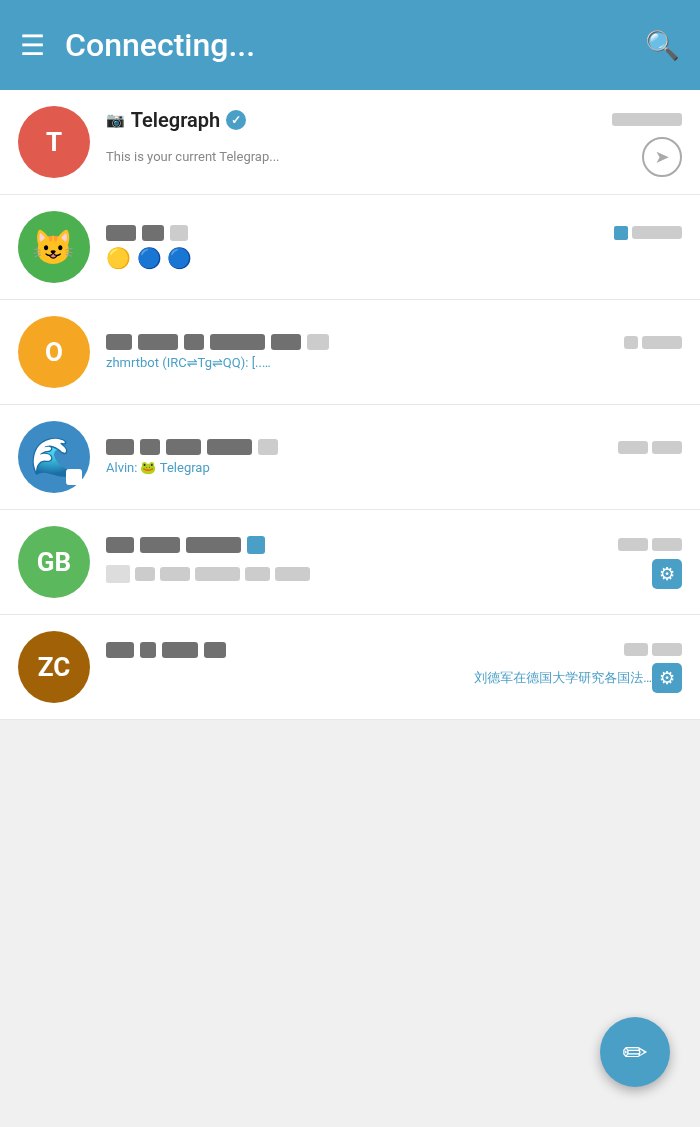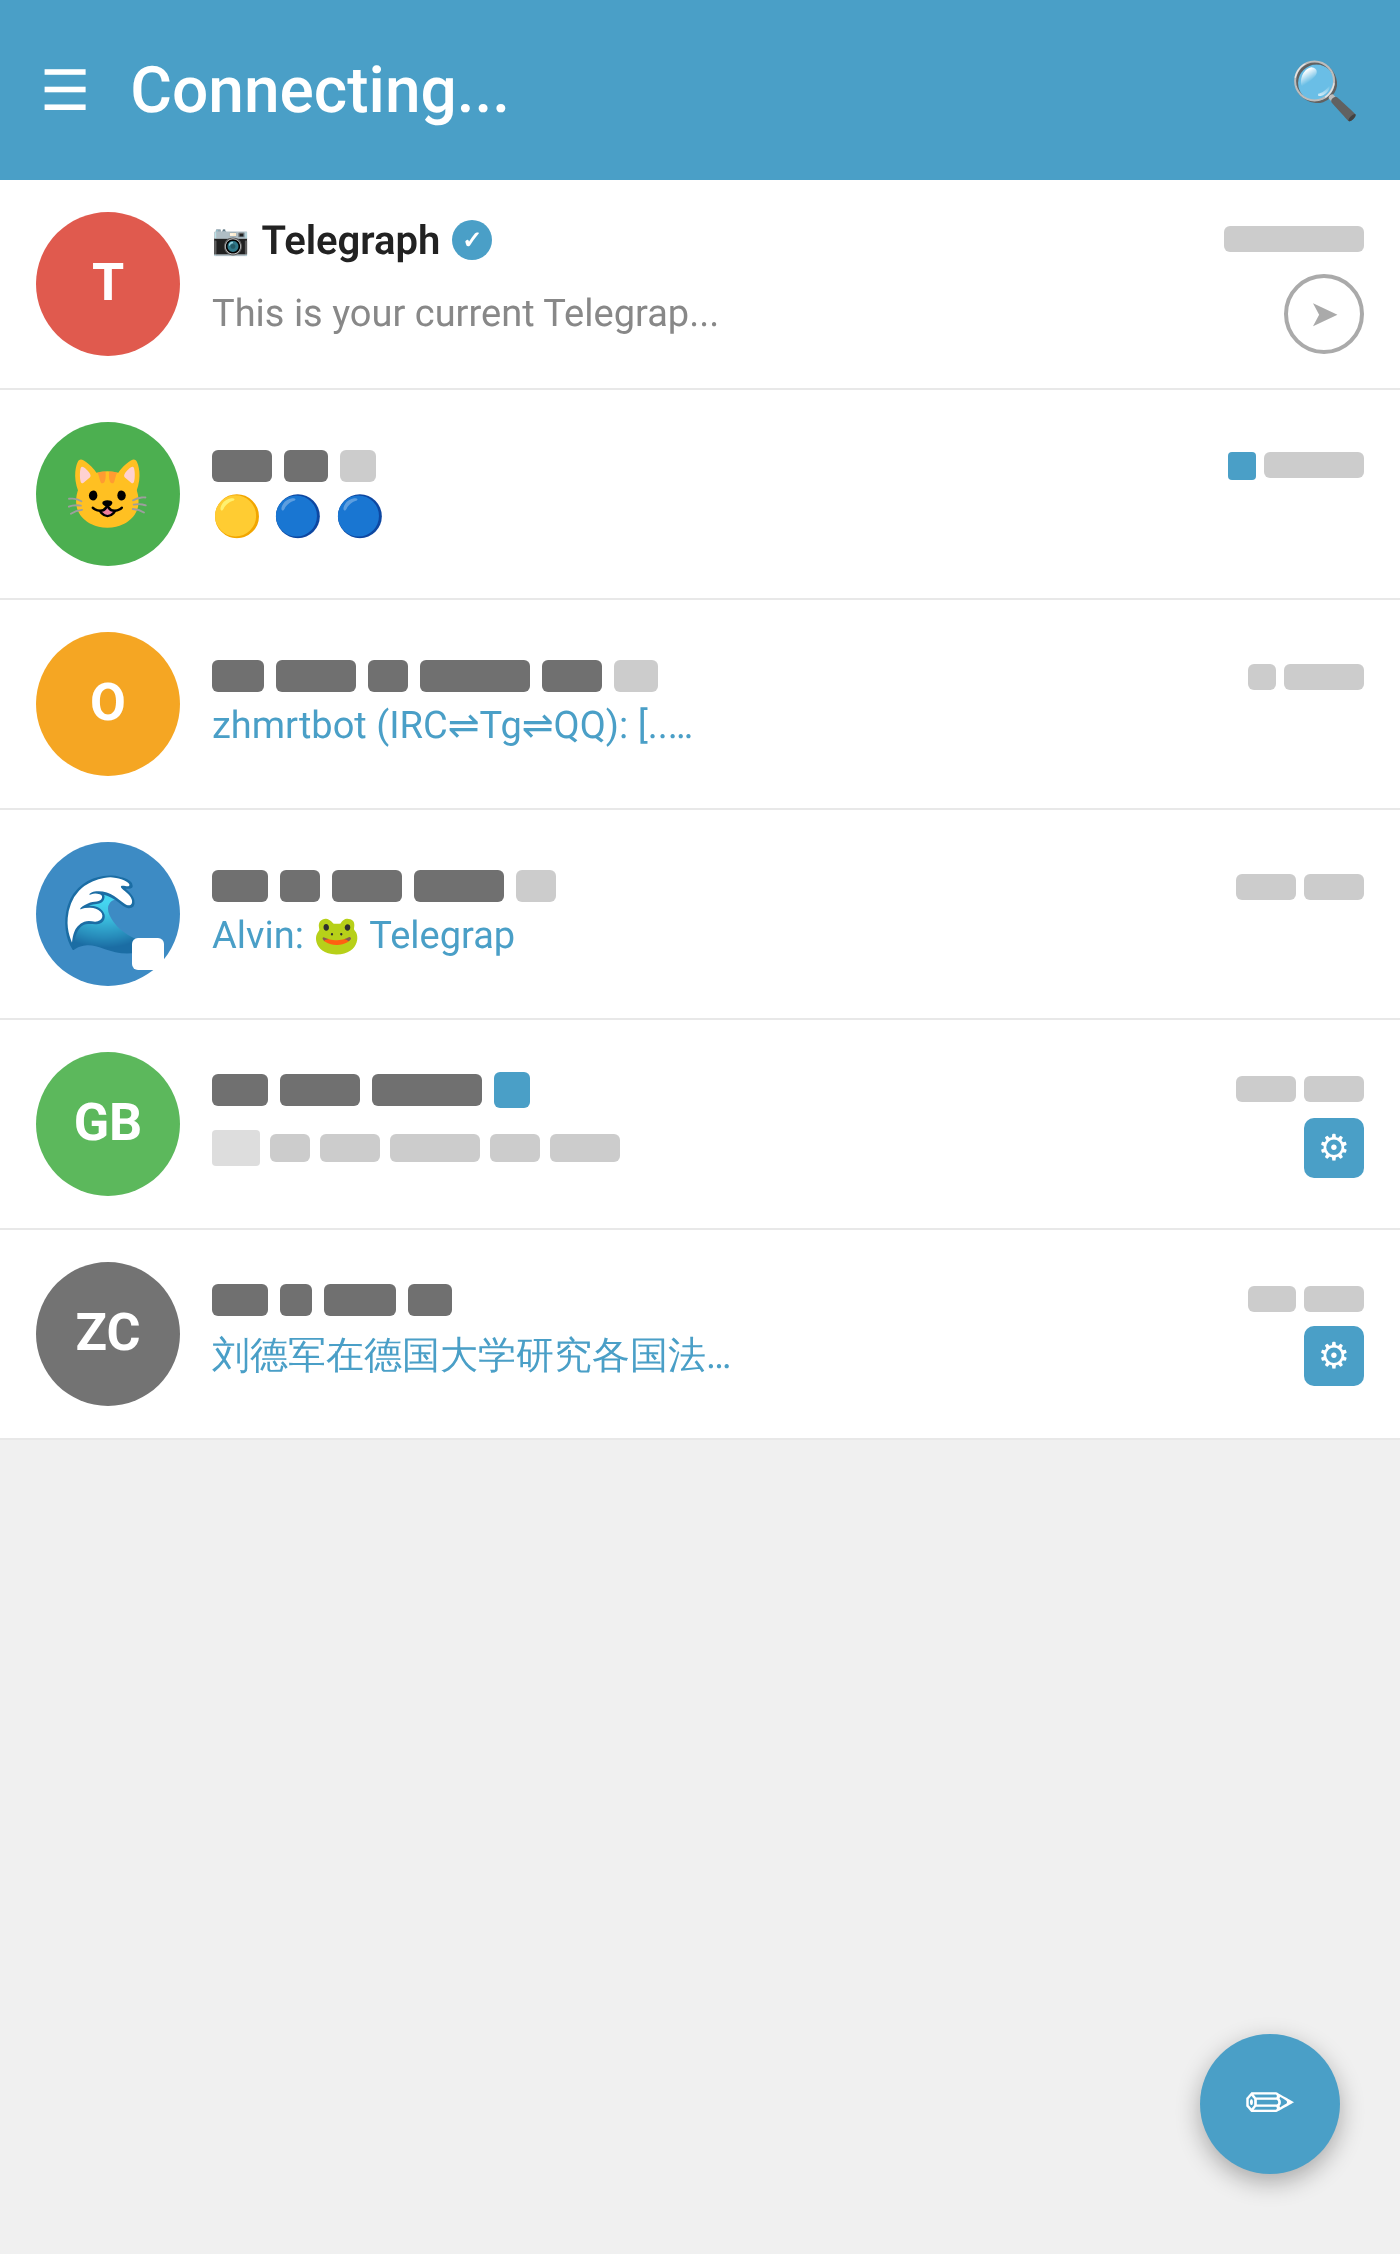--- a/index.html
+++ b/index.html
@@ -71,21 +71,21 @@
       color: white;
       flex-shrink: 0;
       margin-right: 16px;
       position: relative;
     }
     .avatar-img-T { background: #e05a4e; }
     .avatar-img-green { background: #4caf50; }
     .avatar-img-O { background: #f5a623; }
     .avatar-img-blue { background: #3d8bc4; }
     .avatar-img-GB { background: #5cb85c; }
-    .avatar-img-ZC { background: #737373; }
+    .avatar-img-ZC { background: #a16207; }
     .avatar-img-SM { background: #9c6fb5; }
 
     
     .chat-content {
       flex: 1;
       display: flex;
       flex-direction: column;
       justify-content: center;
       min-width: 0;
     }
@@ -121,21 +121,21 @@
       flex-shrink: 0;
     }
     .verified-badge::after {
       content: '✓';
       color: white;
       font-size: 12px;
       font-weight: bold;
     }
 
     .chat-preview {
-      font-size: 19px;
+      font-size: 13px;
       color: #888;
       white-space: nowrap;
       overflow: hidden;
       text-overflow: ellipsis;
       max-width: 450px;
     }
     .chat-preview.colored {
       color: #4a9fc7;
     }
 
@@ -349,21 +349,21 @@
           <span class="blur-bar" style="width:36px;"></span>
           <span class="blur-bar" style="width:22px;"></span>
         </div>
         <div class="time-blurred">
           <div style="display:flex;gap:4px;align-items:center;">
             <span class="blur-bar blur-bar-light" style="width:24px;height:13px;"></span>
             <span class="blur-bar blur-bar-light" style="width:30px;height:13px;"></span>
           </div>
         </div>
       </div>
-      <div style="display:flex;align-items:center;justify-content:space-between;">
+      <div style="display:flex;align-items:center;justify-content:flex-end;">
         <span class="chat-preview colored">刘德军在德国大学研究各国法…</span>
         <div style="width:30px;height:30px;background:#4a9fc7;border-radius:5px;display:flex;align-items:center;justify-content:center;">
           <span style="color:white;font-size:18px;">⚙</span>
         </div>
       </div>
     </div>
   </div>
 
 
 </div>

